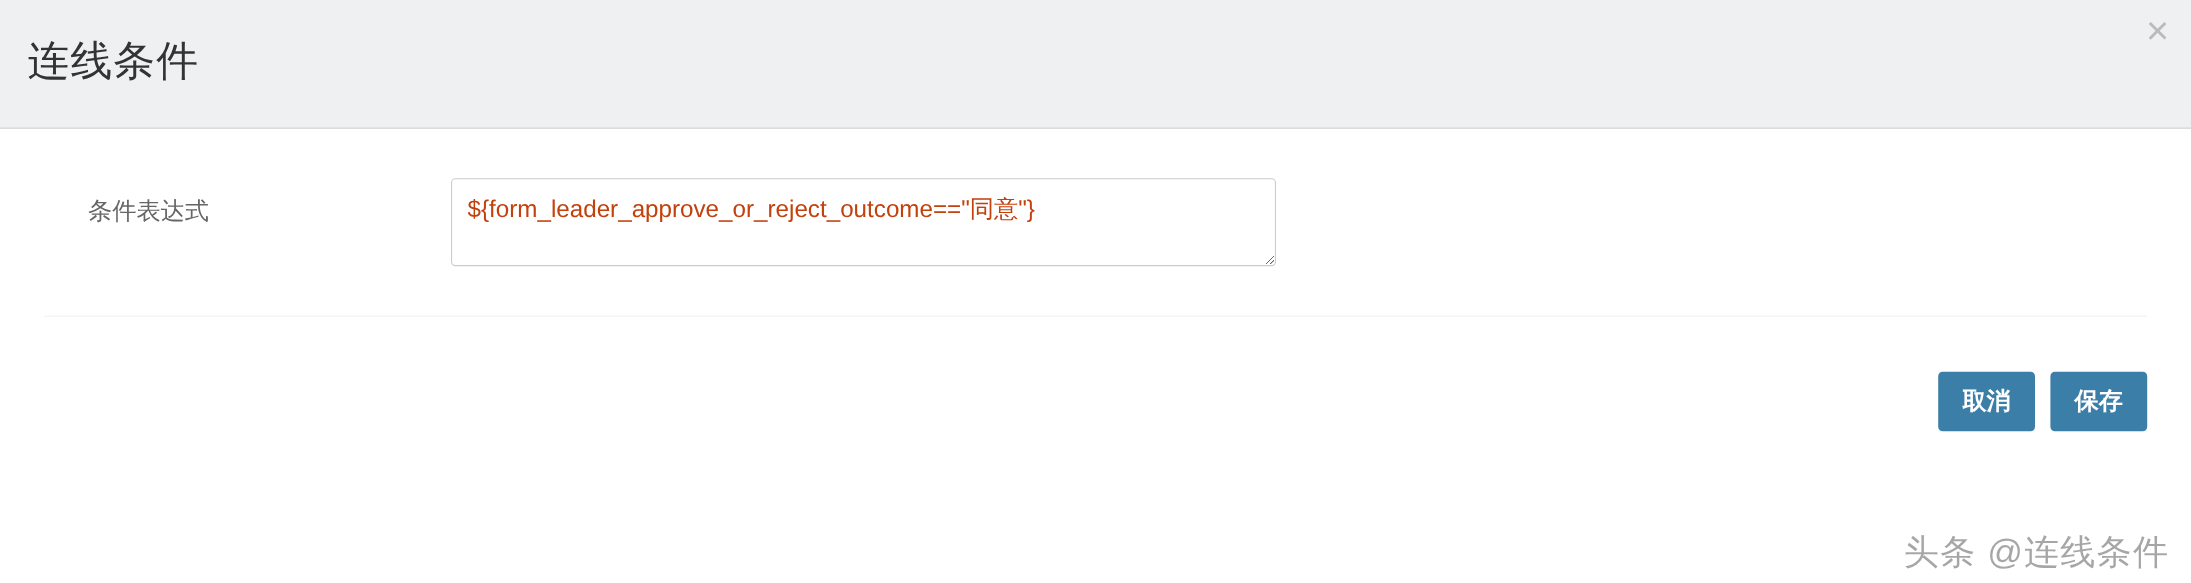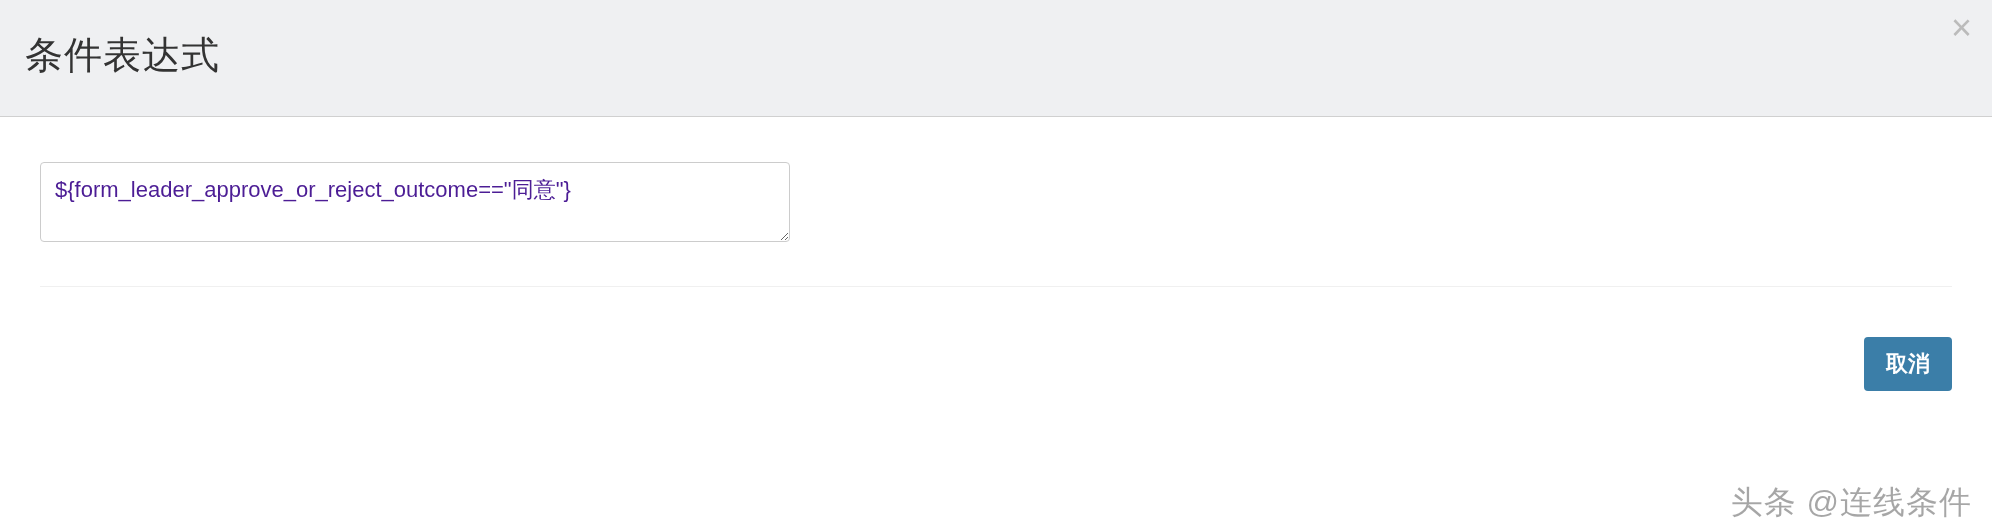--- a/index.html
+++ b/index.html
@@ -58,21 +58,21 @@
     .form-control-wrap {
       flex: 0 0 auto;
     }
     .form-textarea {
       width: 750px;
       height: 80px;
       border: 1px solid #cccccc;
       border-radius: 4px;
       padding: 12px 14px;
       font-size: 22px;
-      color: #4c1d95;
+      color: #c2410c;
       font-family: inherit;
       resize: both;
       line-height: 1.4;
     }
     .modal-footer {
       display: flex;
       justify-content: flex-end;
       gap: 14px;
       padding: 20px 40px 0 40px;
     }
@@ -95,29 +95,31 @@
       color: rgba(0,0,0,0.35);
       font-weight: 500;
       letter-spacing: 1px;
       pointer-events: none;
     }
   </style>
 </head>
 <body>
 
 <div class="modal-header">
-  <div class="modal-title">条件表达式</div>
+  <div class="modal-title">连线条件</div>
   <button class="close-btn">×</button>
 </div>
 
 <div class="modal-body">
   <div class="form-row">
+    <div class="form-label">条件表达式</div>
     <div class="form-control-wrap">
       <textarea class="form-textarea" style="">${form_leader_approve_or_reject_outcome=="同意"}</textarea>
     </div>
   </div>
 </div>
 
 <div class="modal-footer">
   <button class="btn">取消</button>
+  <button class="btn">保存</button>
 </div>
 
 <div class="watermark">头条 @连线条件</div>
 
 </body></html>

